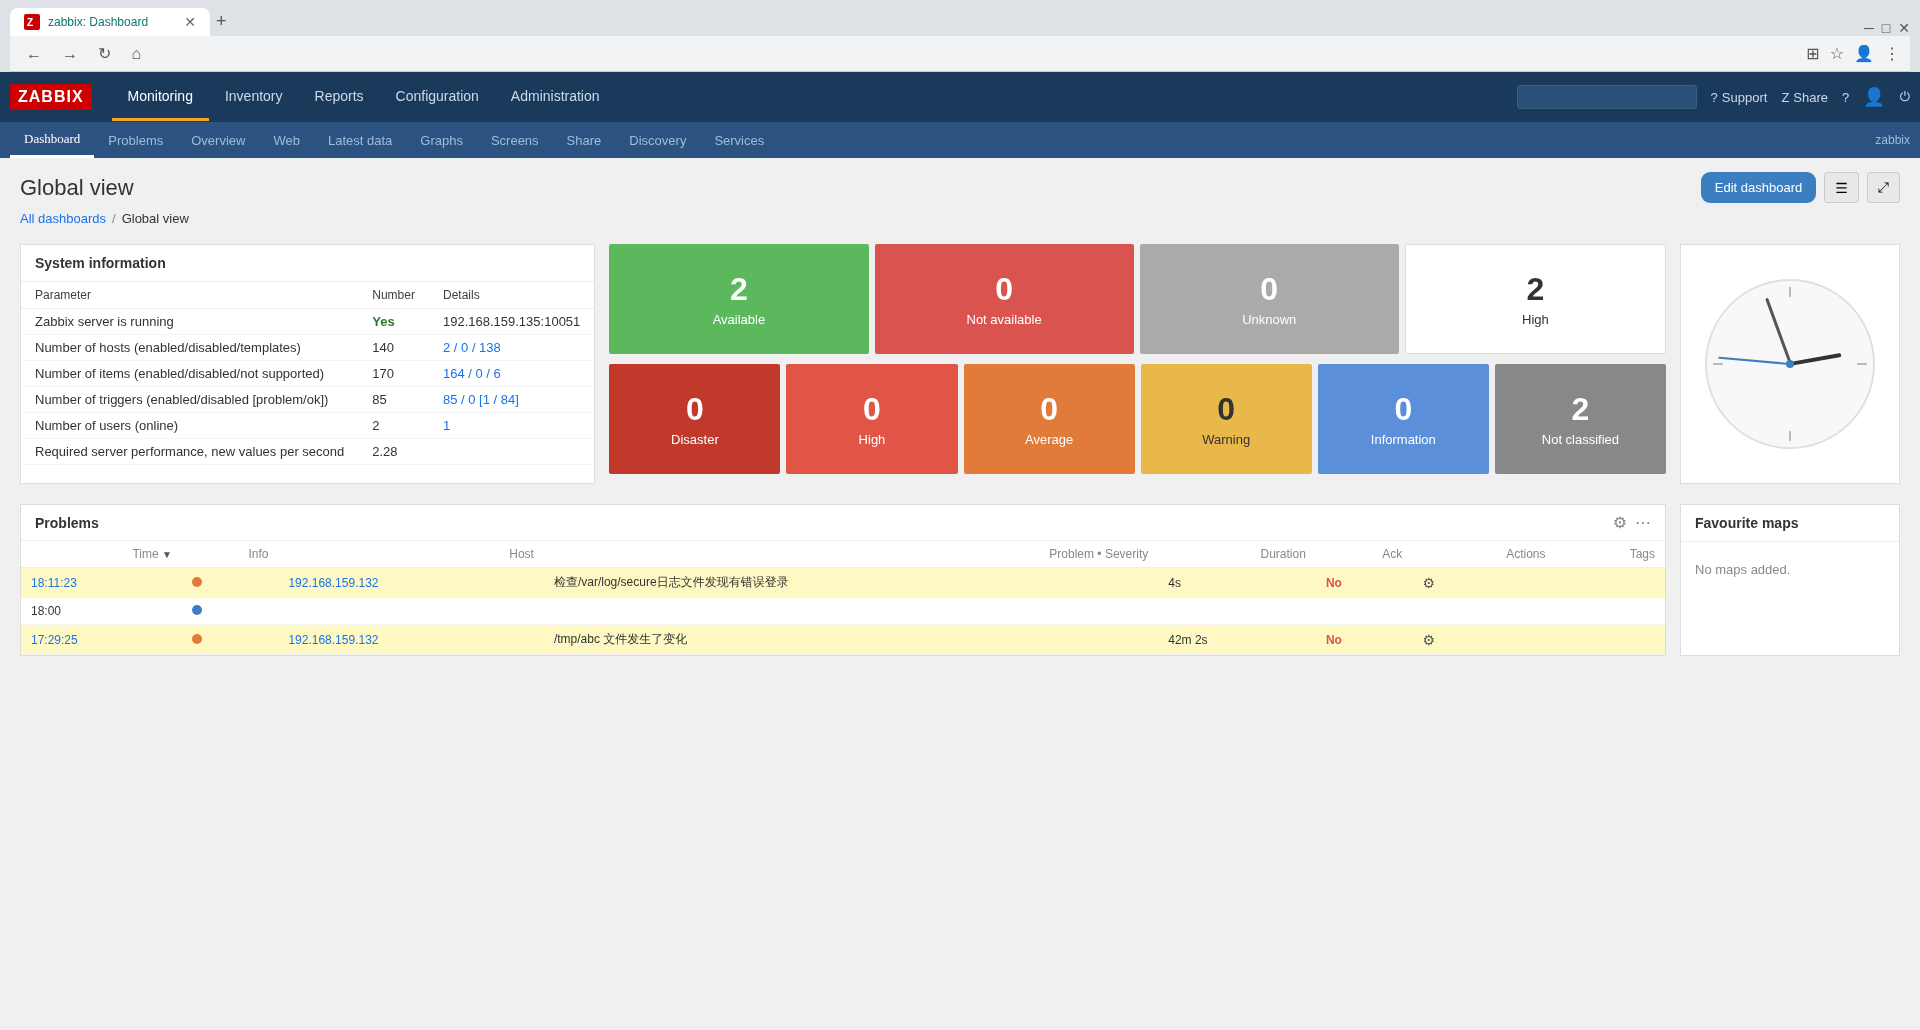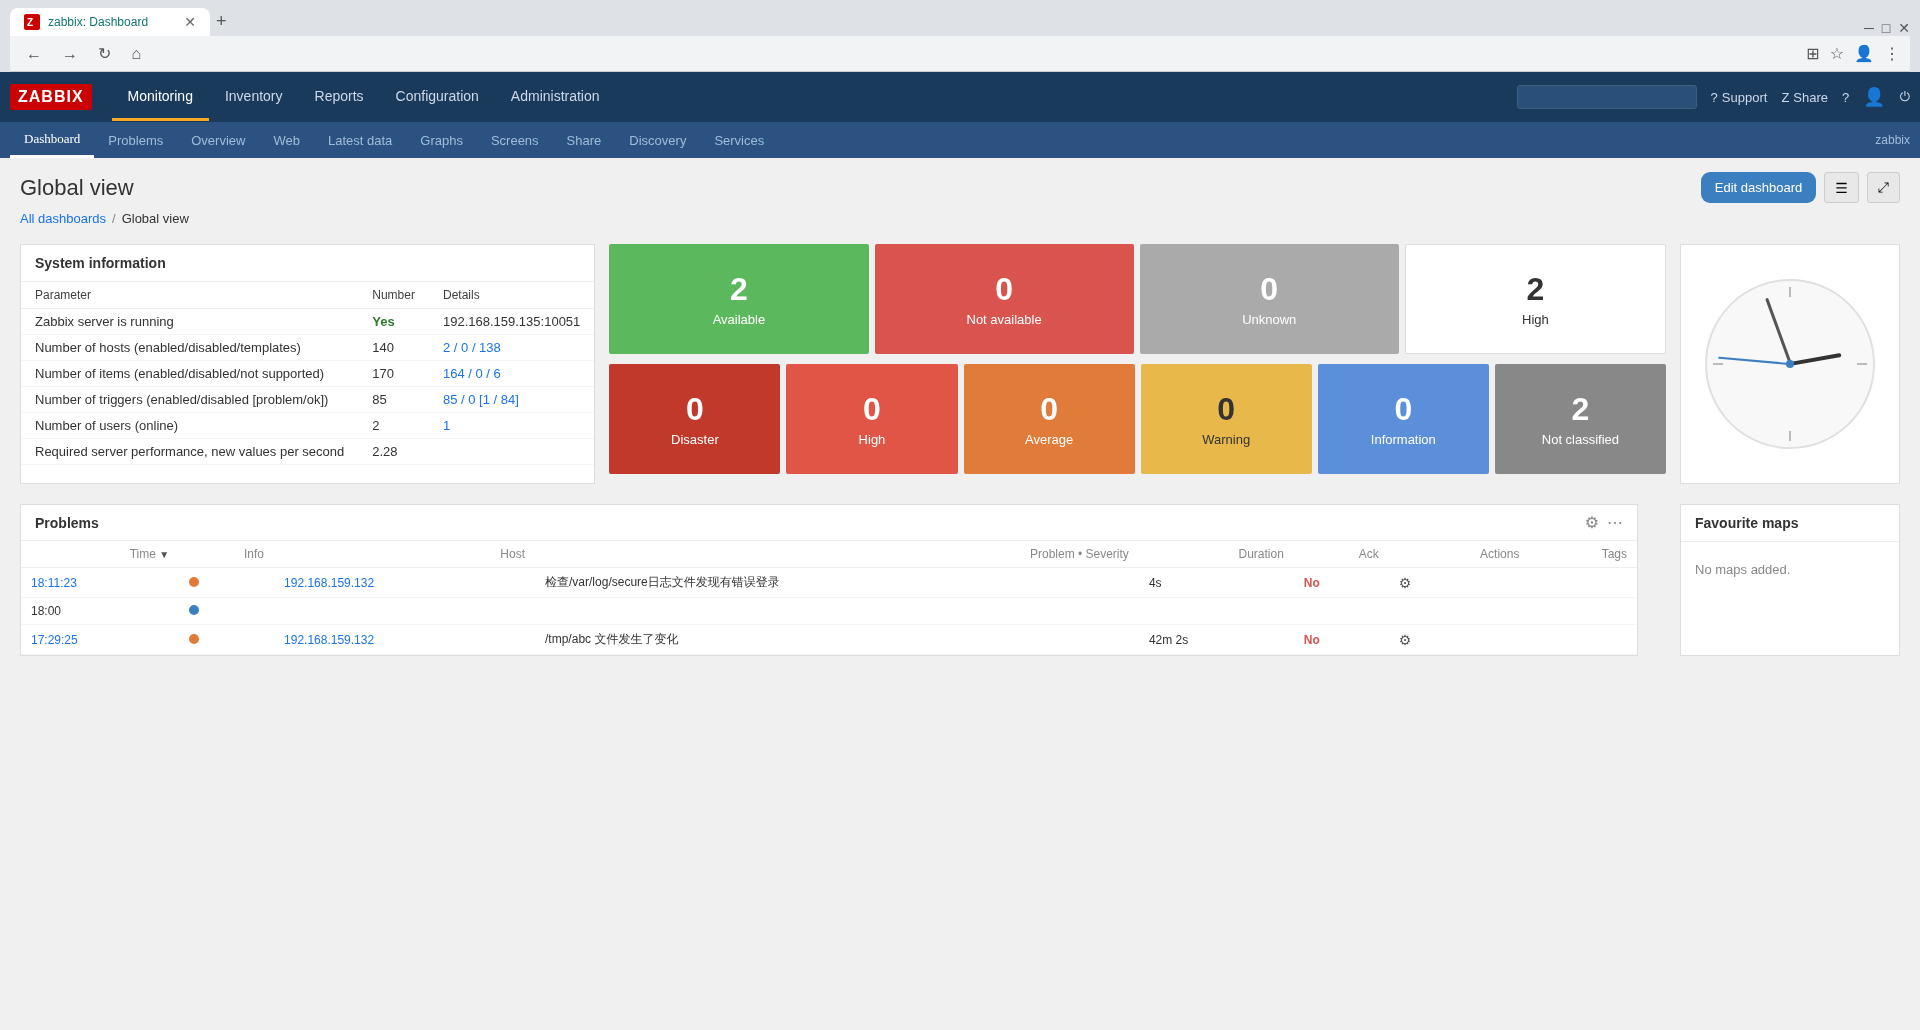--- a/index.html
+++ b/index.html
@@ -110,29 +110,29 @@
     .problems-actions { margin-left: auto; display: flex; gap: 8px; }
     .problems-action-btn { background: none; border: none; color: #888; cursor: pointer; font-size: 16px; }
 
     .problems-table { width: 100%; border-collapse: collapse; }
     .problems-table th { text-align: right; padding: 6px 10px; color: #888; font-size: 12px; font-weight: normal; border-bottom: 1px solid #eee; }
     .problems-table td { padding: 6px 10px; font-size: 12px; border-bottom: 1px solid #f5f5f5; vertical-align: middle; }
     .time-link { color: #1a73e8; text-decoration: none; }
     .host-link { color: #1a73e8; text-decoration: none; }
     .problem-name { color: #333; }
     .problem-row { background: #c8c8c8; }
-    .problem-row td { background: #ffffff; margin-left: 44px; }
+    .problem-row td { background: #fef9c3; margin-left: 44px; }
     .no-link { color: #d9534f; font-weight: bold; }
     .dot-blue { width: 10px; height: 10px; background: #3c7fc1; border-radius: 50%; display: inline-block; }
     .dot-orange { width: 10px; height: 10px; background: #e07b39; border-radius: 50%; display: inline-block; }
     .action-icon { font-size: 14px; color: #555; }
     .sort-icon { font-size: 10px; color: #555; }
 
     
-    .fav-maps-panel { background: #fff; border: 1px solid #ddd; width: 220px; margin-left: 28px; }
+    .fav-maps-panel { background: #fff; border: 1px solid #ddd; width: 220px; }
     .fav-maps-title { font-size: 14px; font-weight: bold; padding: 10px 14px; border-bottom: 1px solid #eee; color: #333; }
     .fav-maps-empty { padding: 20px 14px; color: #888; font-size: 13px; }
   </style>
 </head>
 <body>
 
 <div class="browser-chrome">
   <div class="browser-tab-bar">
     <div class="browser-tab">
       <div class="favicon">

